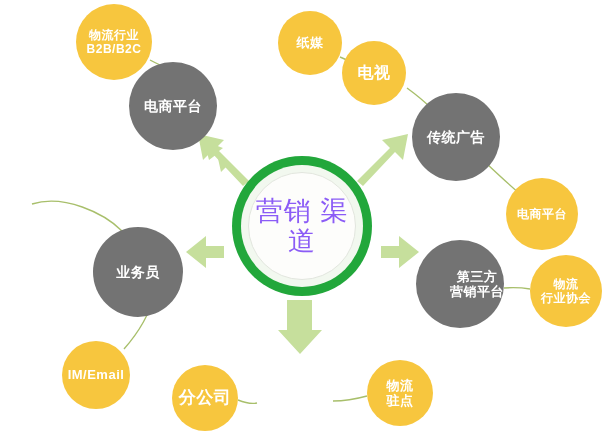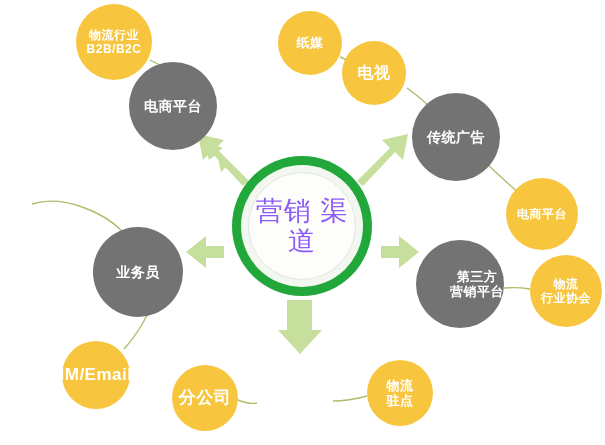--- a/index.html
+++ b/index.html
@@ -163,21 +163,21 @@
   </div>
 
   <div class="node leaf" style="left:530px;top:255px;width:72px;height:72px;font-size:12px;">
     <span>
       <span class="lbl">物流</span>
       <span class="lbl">行业协会</span>
     </span>
   </div>
 
 
-  <div class="node leaf" style="left:62px;top:341px;width:68px;height:68px;font-size:17px;">
+  <div class="node leaf" style="left:62px;top:341px;width:68px;height:68px;font-size:13px;">
     <span class="lbl">IM/Email</span>
   </div>
 
   <div class="node leaf" style="left:172px;top:365px;width:66px;height:66px;font-size:17px;">
     <span class="lbl">分公司</span>
   </div>
 
   <div class="node leaf" style="left:367px;top:360px;width:66px;height:66px;font-size:13px;">
     <span>
       <span class="lbl">物流</span>

